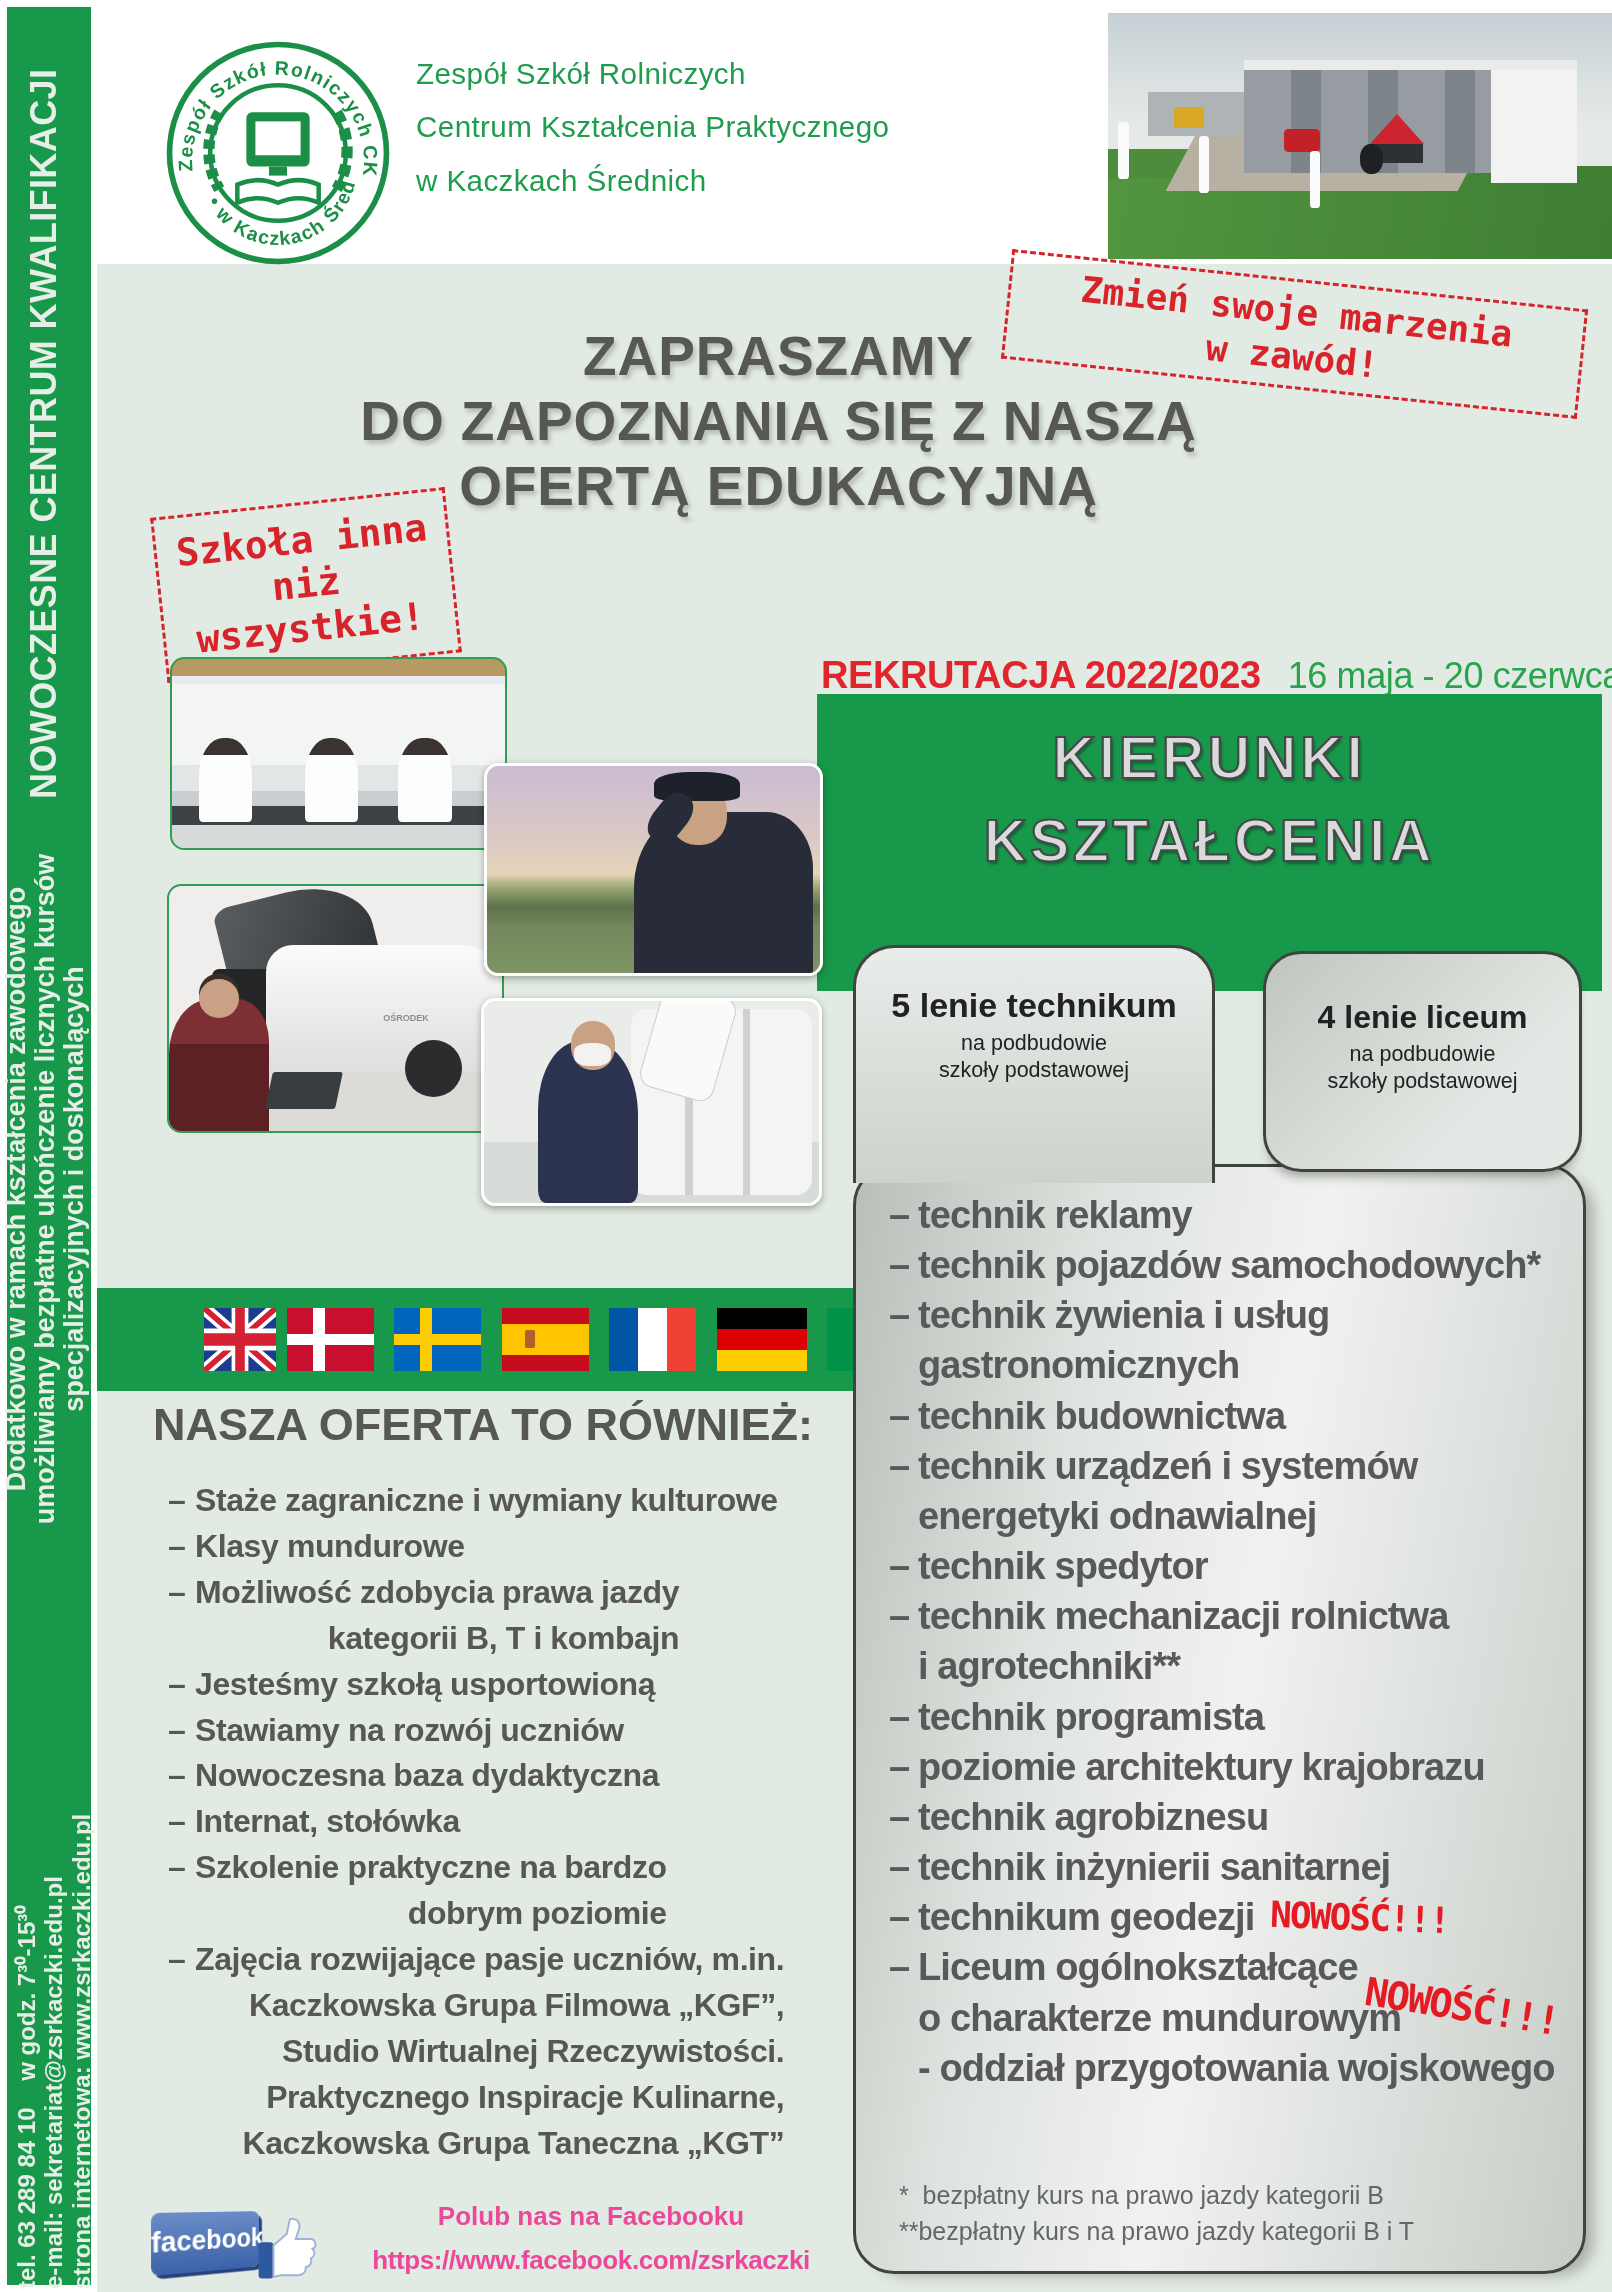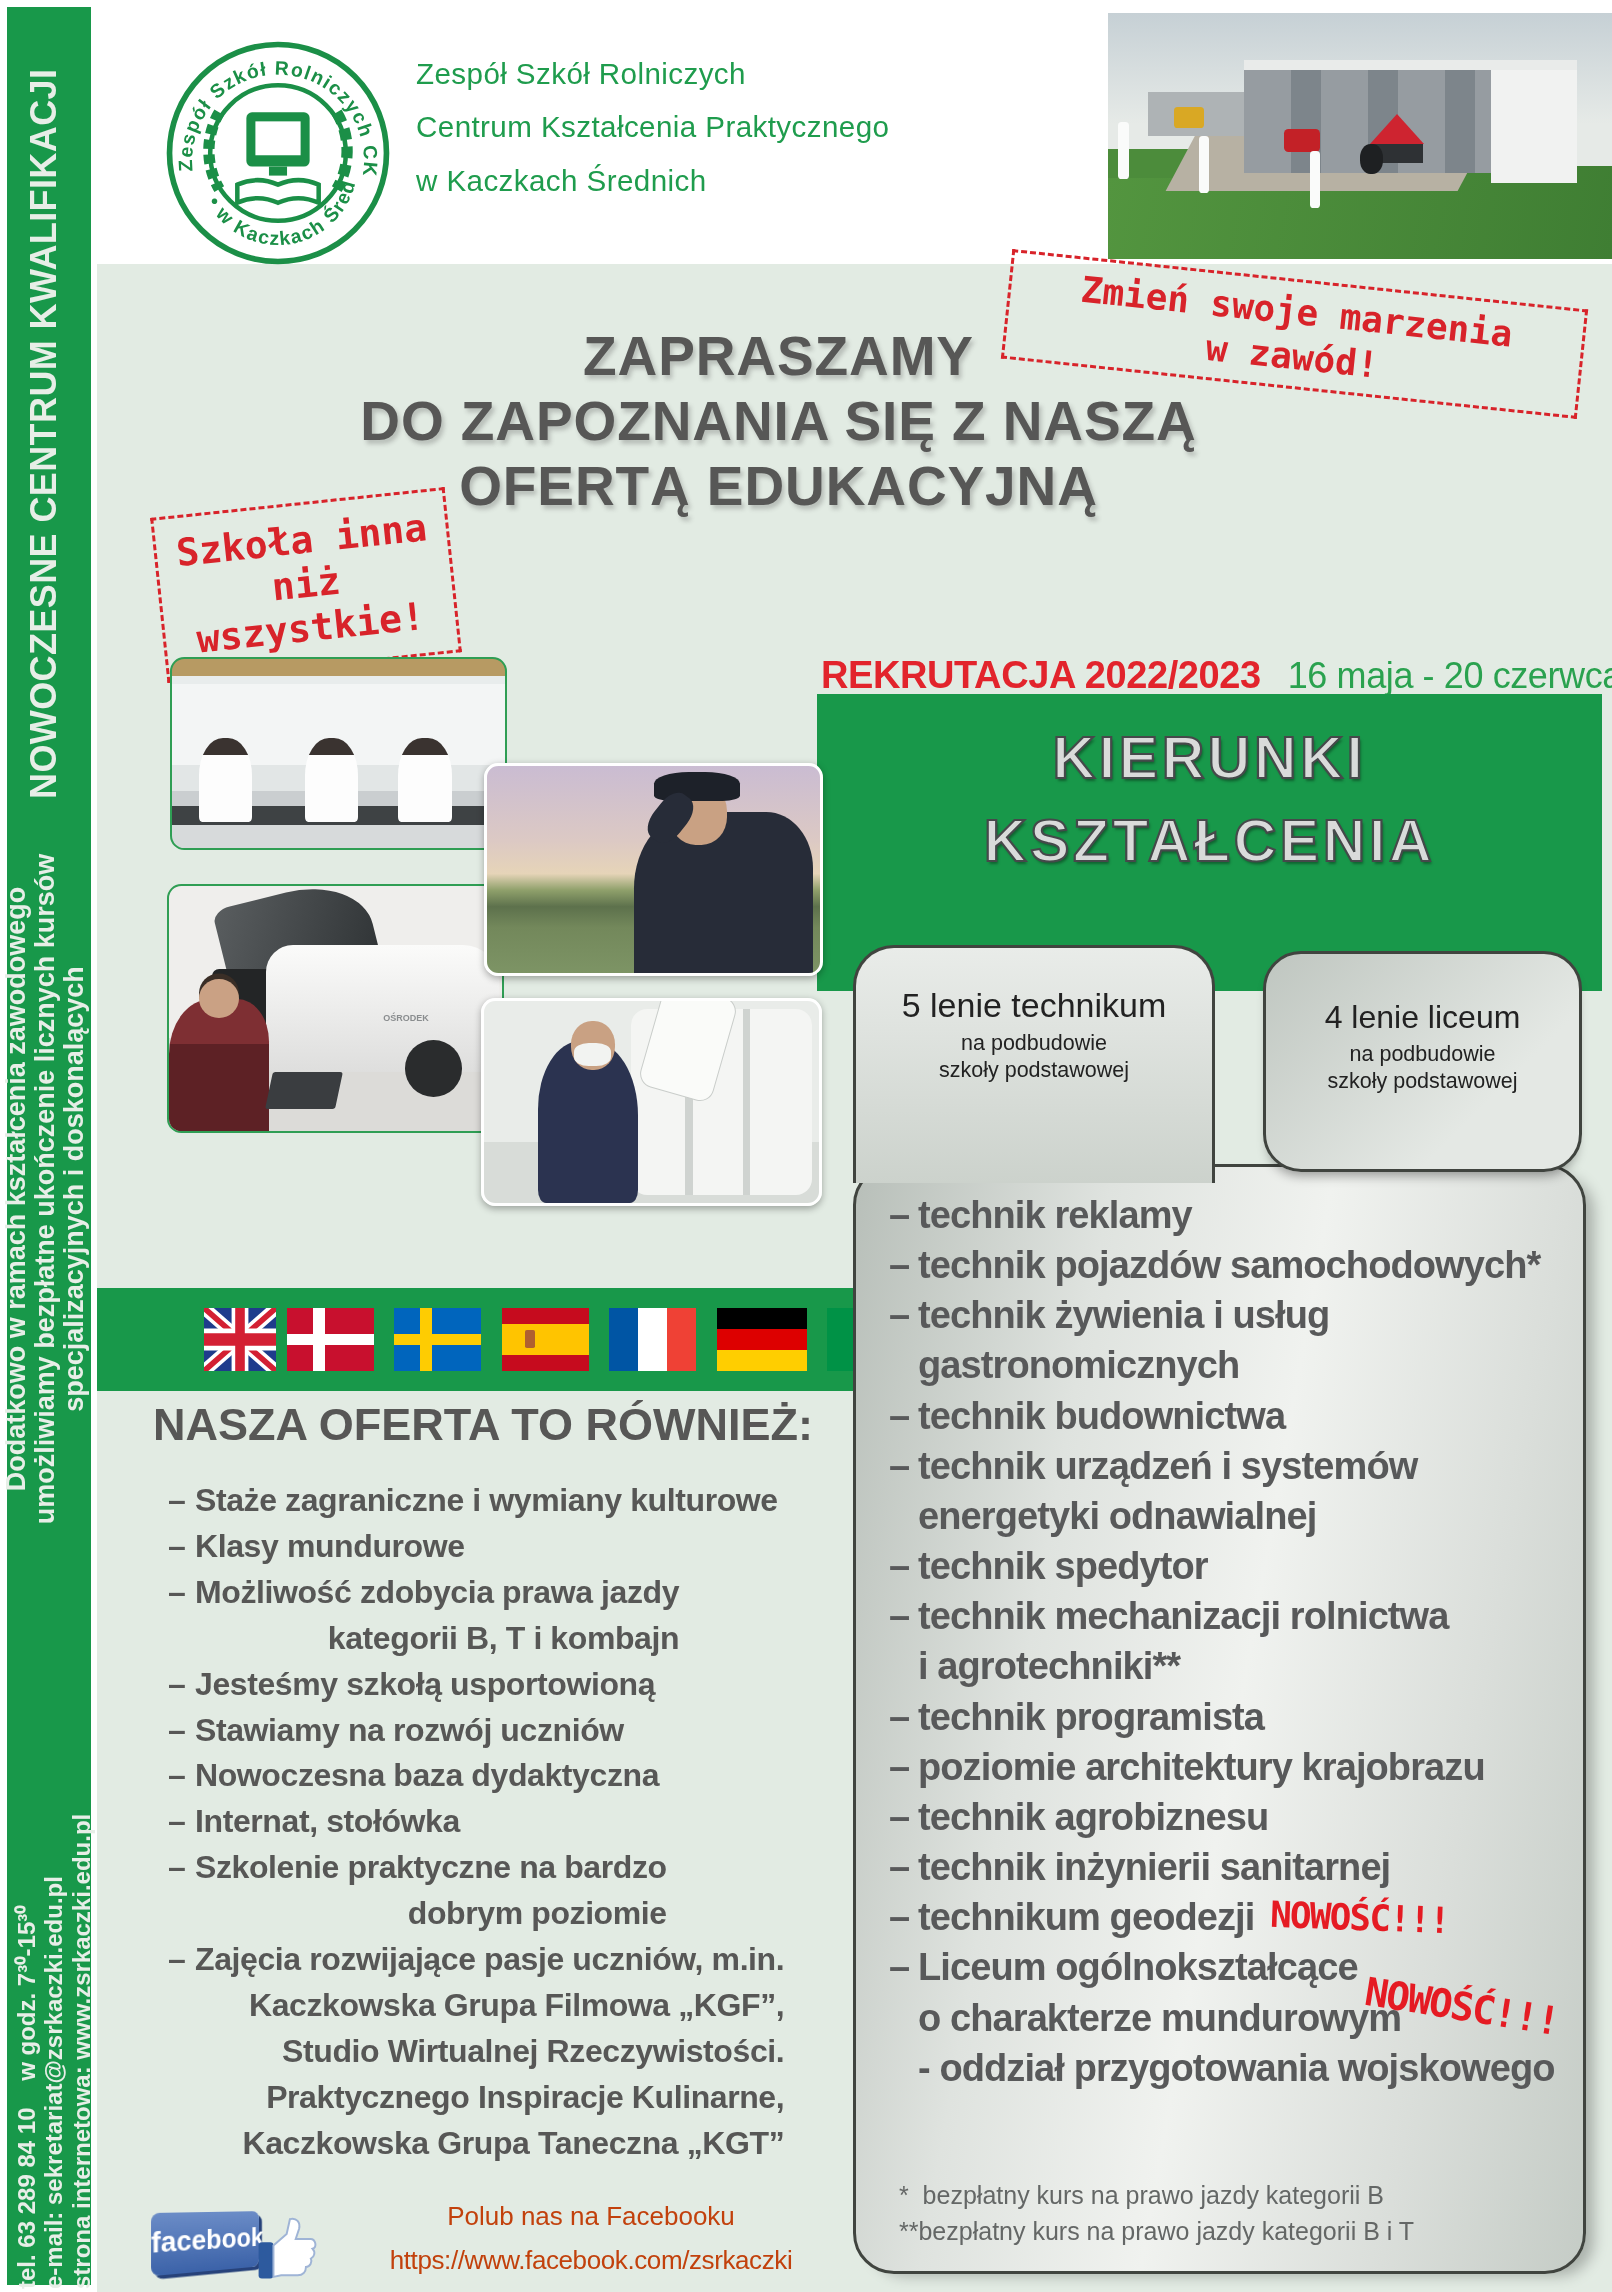--- a/index.html
+++ b/index.html
@@ -108,21 +108,21 @@
     line-height:1.4;letter-spacing:3.6px;color:#d9dbda;-webkit-text-stroke:2.2px #45494a;
     text-shadow:1.8px 2.7px 2.7px rgba(0,0,0,.35);}
 
   
   .tab{position:absolute;border:3.6px solid #40443f;text-align:center;color:#222;}
   #tab-technikum{left:853px;top:945px;width:356px;height:235px;border-bottom:none;
     border-radius:41px 41px 0 0;background:linear-gradient(180deg,#e9ece9,#ccd2cc);z-index:8;}
   #tab-liceum{left:1251px;top:951px;width:313px;height:215px;
     border-radius:38px;background:linear-gradient(135deg,#bfc6c0,#e4e8e4 70%);z-index:8;
     box-shadow:0 9px 10.7px -5.4px rgba(0,0,0,.35);margin-left:12px;}
-  .tab-title{font-weight:normal;font-size:34px;margin-top:38px;}
+  .tab-title{font-weight:bold;font-size:34px;margin-top:38px;}
   #tab-liceum .tab-title{font-size:32px;margin-top:45px;}
   .tab-sub{font-size:21.5px;line-height:1.25;margin-top:5.4px;}
 
   #panel{left:853px;top:1164px;width:727px;height:1104px;border:3.6px solid #40443f;border-radius:41px;
     background:linear-gradient(100deg,#b8bfb9 0%,#dfe3df 28%,#f0f2ef 52%,#dadeda 78%,#c5ccc6 100%);
     z-index:7;box-shadow:12.5px 7.2px 14.3px -5.4px rgba(0,0,0,.25);}
   #program-list{position:absolute;left:33px;right:19.7px;top:23px;}
   .prog-item{display:flex;align-items:baseline;position:relative;color:#58595a;font-weight:bold;
     font-size:38px;line-height:1.32;letter-spacing:-0.9px;}
   .prog-item .dash{flex:0 0 29px;}
@@ -158,21 +158,21 @@
   .offer-item .dash{flex:0 0 27px;}
   .offer-item .ptxt{white-space:pre-wrap;text-align:right;}
 
   
   #fb-logo{left:152px;top:2205px;width:179px;height:81px;}
   #fb-plate{position:absolute;left:0;top:7.2px;width:113px;height:59px;border-radius:8px;
     background:linear-gradient(#6b8cc7,#3b62a8);color:#fff;font-weight:bold;font-size:27px;
     text-align:center;line-height:57px;transform:perspective(269px) rotateY(18deg) skewY(-3deg);
     box-shadow:3.6px 3.6px 0 #27427a;}
   #fb-thumb{position:absolute;left:100px;top:0;width:66px;height:81px;}
-  #fb-text{left:358px;top:2201px;width:466px;text-align:center;color:#c2410c;font-weight:normal;}
+  #fb-text{left:358px;top:2201px;width:466px;text-align:center;color:#ec4899;font-weight:bold;}
   #fb-cta{font-size:26px;}
   #fb-url{font-size:26px;margin-top:13.4px;letter-spacing:-0.4px;}
 
   #logo-ring-text{font-size:8.6px;font-weight:bold;fill:#1b8f47;letter-spacing:.6px;}
 </style>
 </head>
 <body>
 
 <div id="content-bg" class="abs"></div>
 

